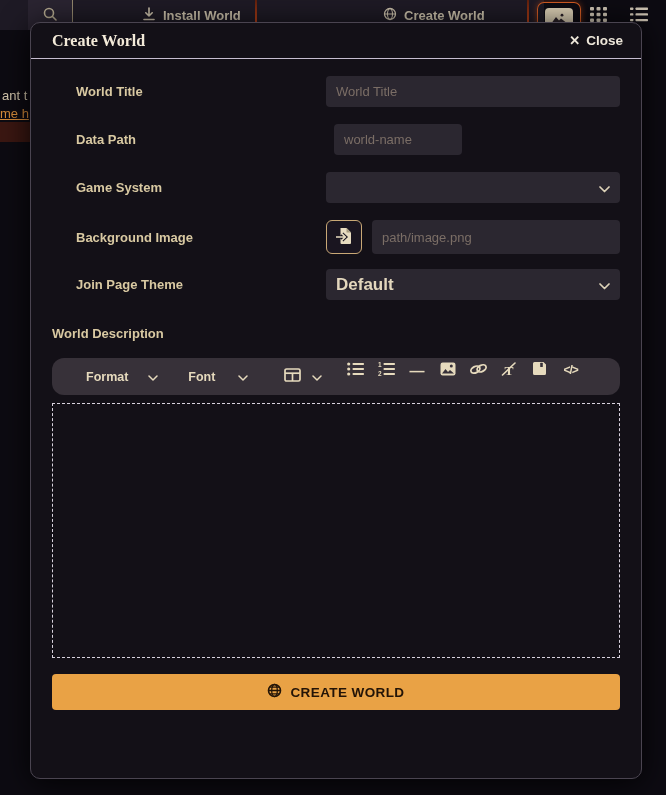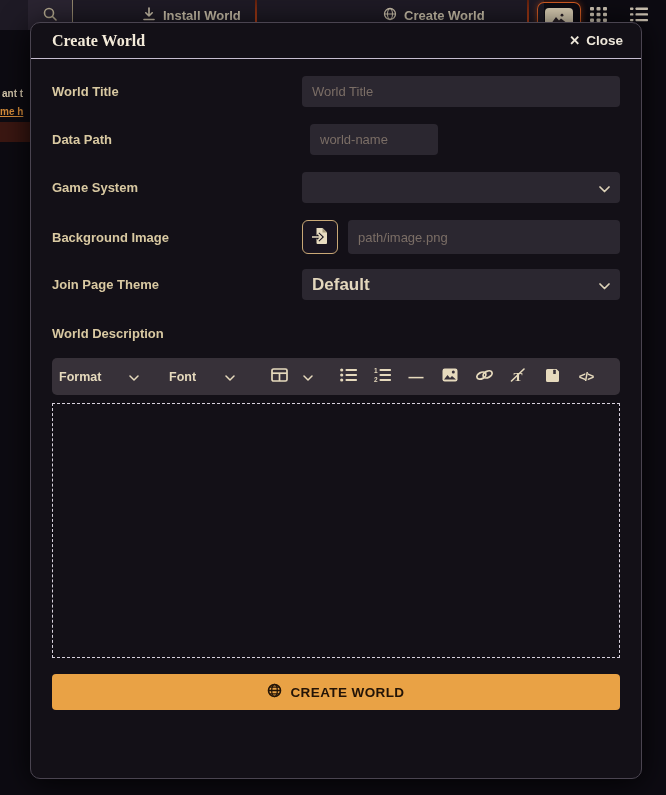--- a/index.html
+++ b/index.html
@@ -17,40 +17,40 @@
                 color:#c9bfa9; font-size:13px; font-weight:700; background:none; border:none; cursor:pointer; }
   .gallery-toggle { position:absolute; left:537px; top:2px; width:44px; height:30px;
                     border:1px solid #cf5a22; border-bottom:none; border-radius:7px 7px 0 0;
                     box-shadow:0 0 6px rgba(210,80,25,.5); display:flex; align-items:flex-start;
                     justify-content:center; padding-top:5px; background:none; cursor:pointer; }
   .gallery-inner { width:28px; height:19px; background:#d8ccb2; border-radius:4px;
                    display:flex; align-items:center; justify-content:center; }
   .iconbtn { position:absolute; top:7px; background:none; border:none; cursor:pointer; }
 
   
-  .bg-frag { position:absolute; z-index:2; font-size:10px; font-weight:700; white-space:nowrap; }
+  .bg-frag { position:absolute; z-index:2; font-size:13px; font-weight:400; white-space:nowrap; }
   .bg-frag-text { left:2px; top:88px; color:#d6c9ae; }
   .bg-frag-link { left:0px; top:106px; color:#d98e3b; text-decoration:underline; cursor:pointer; }
   .bg-blob { position:absolute; left:0; top:122px; width:30px; height:20px; background:#3b1712; z-index:2; }
 
   
   .modal { position:absolute; left:30px; top:22px; width:612px; height:757px; z-index:10;
            background:#131017; border:1px solid #4a4450; border-radius:10px;
            box-shadow:0 4px 30px rgba(0,0,0,.85); }
   .modal-header { height:36px; display:flex; align-items:center; justify-content:space-between;
                   padding:0 18px 0 21px; border-bottom:1px solid #c6bdd0; }
   .modal-title { font-family:"Liberation Serif", serif; font-weight:700; font-size:16px; color:#f3ead9; }
   .close-btn { display:flex; align-items:center; gap:6px; background:none; border:none; cursor:pointer;
                color:#eee7da; font-size:13.5px; font-weight:700; font-family:"Liberation Sans", sans-serif; }
   .close-x { font-size:13px; }
 
   .modal-body { padding:17px 21px 0 21px; }
 
   
-  .form-row { display:flex; align-items:center; height:31px; margin-bottom:17px; }
+  .form-row { display:flex; align-items:center; height:31px; margin-bottom:17px;margin-left:24px; }
   .form-row.tall { height:34px; margin-bottom:15px; }
   .form-label { flex:0 0 250px; color:#d9c9a2; font-size:13px; font-weight:700; }
   .field-area { flex:1; display:flex; align-items:center; height:100%; position:relative; }
 
   .text-input { width:100%; height:100%; background:#2b2730; border:none; border-radius:4px;
                 color:#e3d7bd; font-size:13px; padding:0 10px; font-family:"Liberation Sans", sans-serif; outline:none; }
   .text-input::placeholder { color:#7b6e66; opacity:1; }
   .text-input.bright::placeholder { color:#e3d7bd; }
 
   .prefix-box { width:156px; height:100%; border:1px solid #554e59; border-radius:4px; background:#16121c;
@@ -63,22 +63,22 @@
                 color:#e3d7bd; font-size:17px; font-weight:700; }
   .select-box .chev { position:absolute; right:10px; top:50%; transform:translateY(-50%); }
 
   .file-btn { width:36px; height:34px; flex:none; background:#1a1520; border:1px solid #c9a876;
               border-radius:6px; display:flex; align-items:center; justify-content:center;
               cursor:pointer; margin-right:10px; }
 
   .desc-label { margin-top:26px; height:14px; color:#d9c9a2; font-size:13px; font-weight:700; }
 
   
-  .editor-toolbar { margin-top:18px; height:37px; background:#373139; border-radius:5px;
-                    display:flex; align-items:center; padding:0 7px; color:#e6dabd; }
+  .editor-toolbar { margin-top:18px; height:37px; background:#373139; border-radius:12px;
+                    display:flex; padding:0 34px; color:#e6dabd; }
   .tb-select { display:flex; align-items:center; justify-content:space-between; background:none; border:none;
                color:#e6dabd; font-size:12.5px; font-weight:700; cursor:pointer;
                font-family:"Liberation Sans", sans-serif; }
   .tb-format { width:80px; margin-right:30px; }
   .tb-font { width:66px; margin-right:36px; }
   .tb-table { width:42px; margin-right:18px; }
   .tb-btn { background:none; border:none; cursor:pointer; color:#e6dabd; display:flex;
             align-items:center; justify-content:center; width:34px; height:24px; }
   .tb-hr { font-size:15px; font-weight:700; }
   .tb-code { font-size:12px; font-weight:700; letter-spacing:-1px; font-family:"Liberation Sans", sans-serif; }

